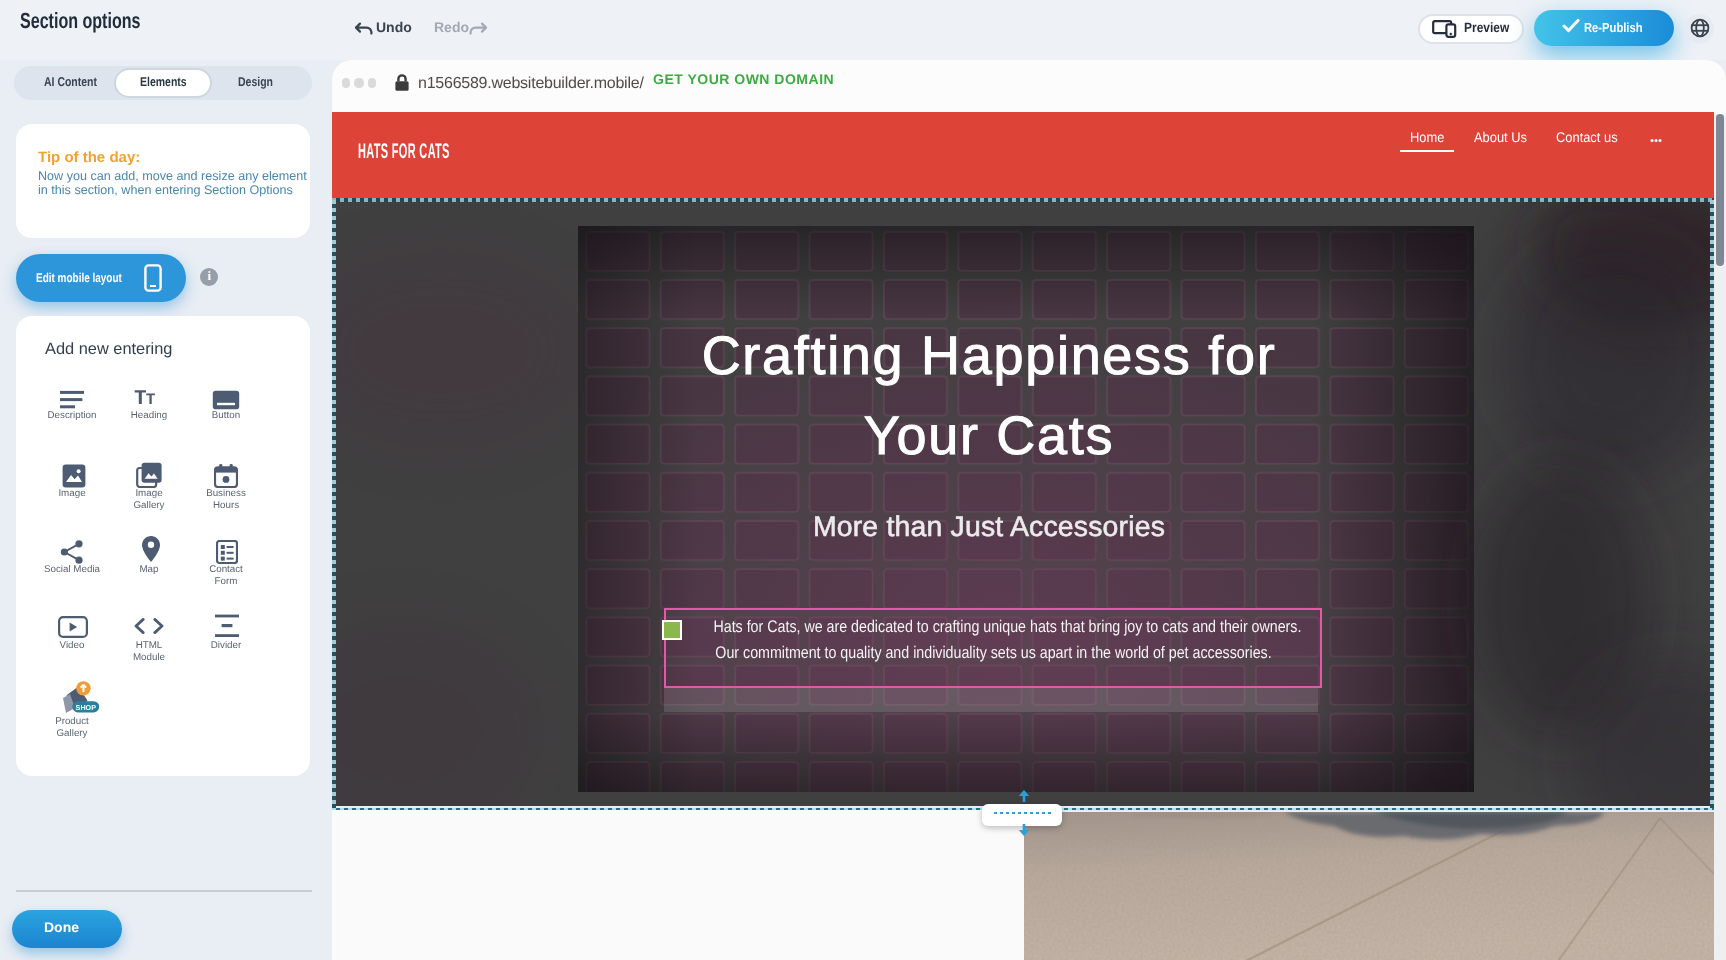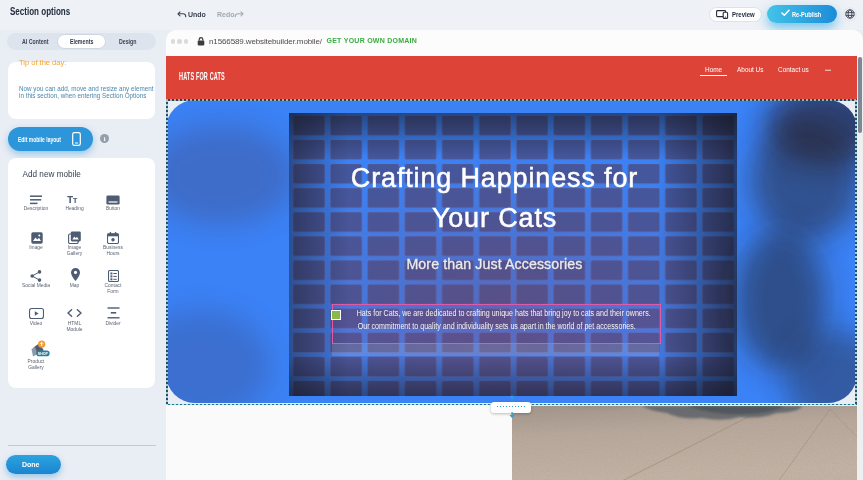--- a/index.html
+++ b/index.html
@@ -46,33 +46,33 @@
     <line x1="0.8" y1="6.4" x2="9.2" y2="6.4" stroke="#3a424e" stroke-width="0.9"></line>
   </svg>
 
 <div class="abs" style="left:7px;top:33px;width:149px;height:17px;background:#dee4ed;border-radius:8.5px;"></div>
 <div class="abs" style="left:57px;top:34.3px;width:49px;height:14.4px;background:#fff;border:0.8px solid #cfd6e0;border-radius:7.5px;"></div>
 <div class="abs" style="left:21.5px;top:38.3px;font-size:6.4px;font-weight:bold;color:#3a4554;transform:scaleX(0.82);transform-origin:left center;white-space:nowrap;">AI Content</div>
 <div class="abs" style="left:69.5px;top:38.3px;font-size:6.4px;font-weight:bold;color:#2d3846;transform:scaleX(0.82);transform-origin:left center;white-space:nowrap;">Elements</div>
 <div class="abs" style="left:119px;top:38.3px;font-size:6.4px;font-weight:bold;color:#3a4554;transform:scaleX(0.82);transform-origin:left center;white-space:nowrap;">Design</div>
 
 <div class="abs" style="left:8px;top:62px;width:147px;height:57px;background:#fff;border-radius:8px;"></div>
-<div class="abs" style="left:19px;top:58px;font-size:7.5px;font-weight:normal;color:#f2a233;">Tip of the day:</div>
+<div class="abs" style="left:19px;top:74px;font-size:7.5px;font-weight:bold;color:#f2a233;">Tip of the day:</div>
 <div class="abs" style="left:19px;top:86px;font-size:6.3px;line-height:6.7px;color:#4b86ad;white-space:nowrap;">Now you can add, move and resize any element<br>in this section, when entering Section Options</div>
 
 <div class="abs" style="left:8px;top:127px;width:85px;height:23.5px;background:#2d95d9;border-radius:12px;box-shadow:0 3px 7px rgba(45,149,217,0.45);"></div>
 <div class="abs" style="left:18px;top:135.5px;font-size:6.4px;font-weight:bold;color:#fff;transform:scaleX(0.78);transform-origin:left center;white-space:nowrap;">Edit mobile layout</div>
 <svg class="abs" style="left:72px;top:132px" width="9" height="14" viewBox="0 0 9 14">
     <rect x="0.7" y="0.7" width="7.6" height="12.6" rx="1.6" fill="none" stroke="#fff" stroke-width="1.2"></rect>
     <line x1="3" y1="11" x2="6" y2="11" stroke="#fff" stroke-width="1"></line>
   </svg>
 <div class="abs" style="left:100px;top:134px;width:9.4px;height:9.4px;border-radius:50%;background:#959ea9;color:#fff;font-size:6.5px;font-weight:bold;text-align:center;line-height:9.6px;font-family:'Liberation Serif',serif;">i</div>
 
 <div class="abs" style="left:8px;top:158px;width:147px;height:230px;background:#fff;border-radius:8px;"></div>
-<div class="abs" style="left:22.5px;top:170px;font-size:8.2px;color:#323e4e;">Add new mobile</div>
+<div class="abs" style="left:22.5px;top:170px;font-size:8.2px;color:#323e4e;">Add new entering</div>
 
 <div id="icons">
 <style>.lbl{position:absolute;width:44px;text-align:center;font-size:4.9px;line-height:6.1px;color:#5a6472;}</style>
 
 <svg class="abs" style="left:29px;top:195px" width="14" height="10" viewBox="0 0 14 10">
       <line x1="1" y1="1.2" x2="13" y2="1.2" stroke="#4d5c72" stroke-width="1.5"></line>
       <line x1="1" y1="4.8" x2="12.2" y2="4.8" stroke="#4d5c72" stroke-width="1.5"></line>
       <line x1="1" y1="8.4" x2="8.5" y2="8.4" stroke="#4d5c72" stroke-width="1.5"></line>
     </svg>
 <div class="lbl" style="left:14px;top:206px;">Description</div>
@@ -177,21 +177,21 @@
 <div class="abs" style="left:705px;top:66px;font-size:7px;color:#fff;transform:scaleX(0.92);transform-origin:left center;white-space:nowrap;">Home</div>
 <div class="abs" style="left:700px;top:75.3px;width:27px;height:1.2px;background:#fff;"></div>
 <div class="abs" style="left:737px;top:66px;font-size:7px;color:#fff;transform:scaleX(0.92);transform-origin:left center;white-space:nowrap;">About Us</div>
 <div class="abs" style="left:778px;top:66px;font-size:7px;color:#fff;transform:scaleX(0.92);transform-origin:left center;white-space:nowrap;">Contact us</div>
 <svg class="abs" style="left:825px;top:68.5px" width="6" height="3" viewBox="0 0 6 3">
     <circle cx="1" cy="1.3" r="0.75" fill="#fff"></circle>
     <circle cx="3" cy="1.3" r="0.75" fill="#fff"></circle>
     <circle cx="5" cy="1.3" r="0.75" fill="#fff"></circle>
   </svg>
 
-<div id="hero" class="abs" style="left:166px;top:100px;width:691px;height:303px;background:#3b82f6;overflow:hidden;border-radius:29px;">
+<div id="hero" class="abs" style="left:166px;top:100px;width:691px;height:303px;background:#404040;overflow:hidden;">
   <svg width="691" height="303" viewBox="0 0 691 303" style="position:absolute;left:0;top:0;">
     <defs>
       <pattern id="tiles" x="124.7" y="13.9" width="37.2" height="24.1" patternUnits="userSpaceOnUse">
         <rect x="2.5" y="2" width="31.5" height="19.5" rx="1.6" fill="#4e2c44" fill-opacity="0.5" stroke="#8e6280" stroke-opacity="0.3" stroke-width="0.8"></rect>
       </pattern>
       <radialGradient id="glow" cx="47%" cy="70%" r="58%">
         <stop offset="0%" stop-color="#7a4465" stop-opacity="0.40"></stop>
         <stop offset="55%" stop-color="#7a4465" stop-opacity="0.18"></stop>
         <stop offset="100%" stop-color="#7a4465" stop-opacity="0"></stop>
       </radialGradient>

